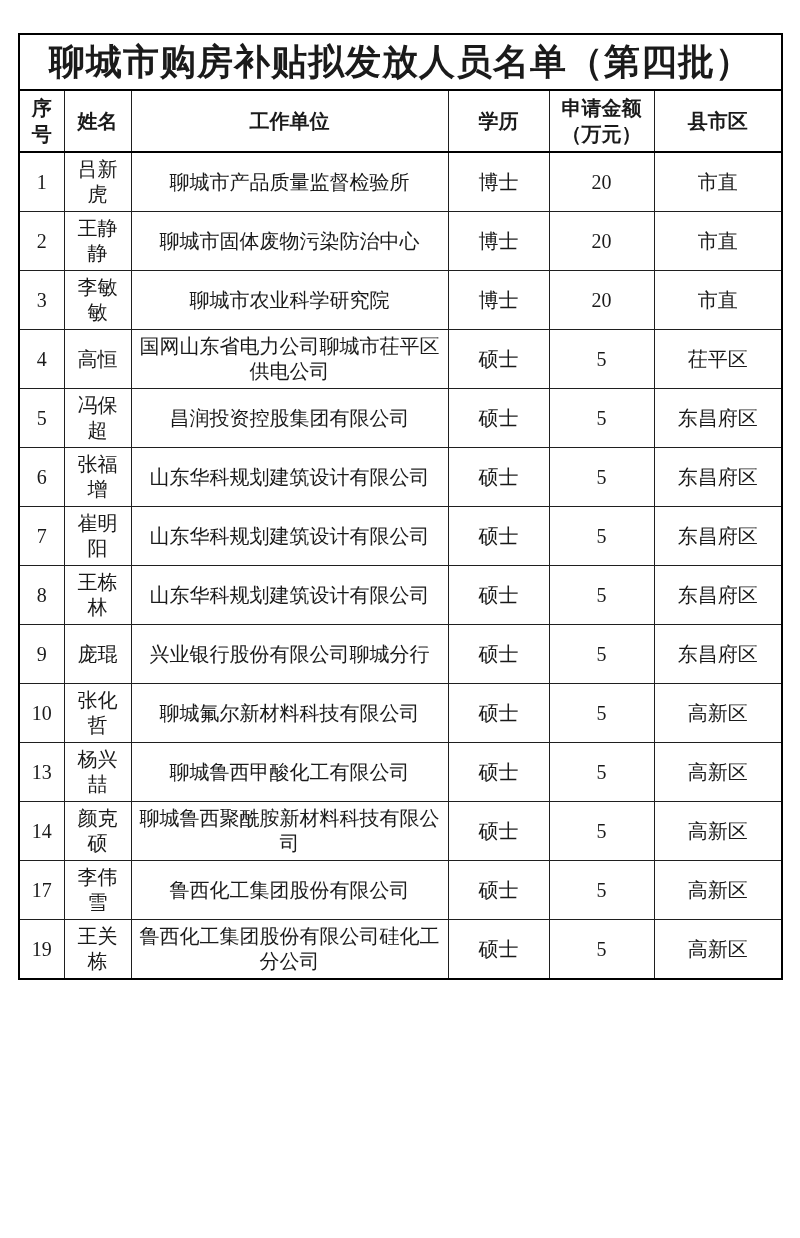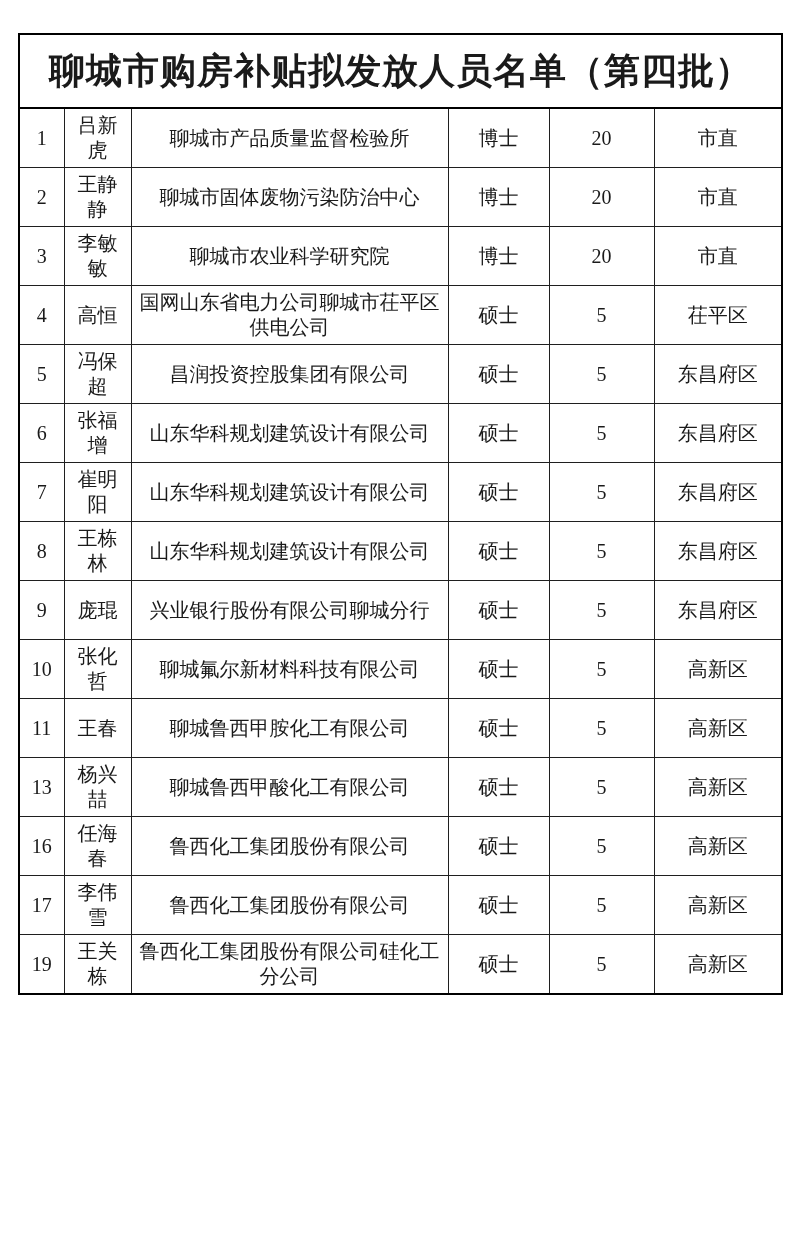--- a/index.html
+++ b/index.html
@@ -29,21 +29,21 @@
     text-align: center;
     vertical-align: middle;
     word-break: break-all;
   }
   .title-cell {
     height: 54px;
     font-size: 36px;
     font-weight: bold;
     letter-spacing: 1px;
     border-bottom: 2px solid #000000;
-    padding: 9px 4px;
+    padding: 0 4px;
   }
   .head-cell {
     height: 56px;
     font-size: 20px;
     font-weight: bold;
     line-height: 26px;
     padding: 2px 2px;
     border-bottom: 2px solid #000000;
   }
   td.body-cell {
@@ -63,20 +63,31 @@
       <col style="width:67px">
       <col style="width:317px">
       <col style="width:101px">
       <col style="width:105px">
       <col style="width:128px">
     </colgroup>
     <thead>
       <tr>
         <th class="title-cell" colspan="6">聊城市购房补贴拟发放人员名单（第四批）</th>
       </tr>
+      <tr>
+        <th class="head-cell">序号</th>
+        <th class="head-cell">姓名</th>
+        <th class="head-cell">工作单位</th>
+        <th class="head-cell">学历</th>
+        <th class="head-cell">
+          <div>申请金额</div>
+          <div>（万元）</div>
+        </th>
+        <th class="head-cell">县市区</th>
+      </tr>
     </thead>
     <tbody id="table-body">
   <tr>
     <td class="body-cell">1</td>
     <td class="body-cell">吕新虎</td>
     <td class="body-cell">聊城市产品质量监督检验所</td>
     <td class="body-cell">博士</td>
     <td class="body-cell">20</td>
     <td class="body-cell">市直</td>
   </tr>
@@ -155,49 +166,41 @@
 
   <tr>
     <td class="body-cell">10</td>
     <td class="body-cell">张化哲</td>
     <td class="body-cell">聊城氟尔新材料科技有限公司</td>
     <td class="body-cell">硕士</td>
     <td class="body-cell">5</td>
     <td class="body-cell">高新区</td>
   </tr>
 
-  <tr>
-    <td class="body-cell">11</td>
-    <td class="body-cell">王春</td>
-    <td class="body-cell">聊城鲁西甲胺化工有限公司</td>
-    <td class="body-cell">硕士</td>
-    <td class="body-cell">5</td>
-    <td class="body-cell">高新区</td>
-  </tr>
 
 
   <tr>
     <td class="body-cell">13</td>
     <td class="body-cell">杨兴喆</td>
     <td class="body-cell">聊城鲁西甲酸化工有限公司</td>
     <td class="body-cell">硕士</td>
     <td class="body-cell">5</td>
     <td class="body-cell">高新区</td>
   </tr>
 
-
-
-  <tr>
-    <td class="body-cell">16</td>
-    <td class="body-cell">任海春</td>
-    <td class="body-cell">鲁西化工集团股份有限公司</td>
-    <td class="body-cell">硕士</td>
-    <td class="body-cell">5</td>
-    <td class="body-cell">高新区</td>
-  </tr>
+  <tr>
+    <td class="body-cell">14</td>
+    <td class="body-cell">颜克硕</td>
+    <td class="body-cell">聊城鲁西聚酰胺新材料科技有限公司</td>
+    <td class="body-cell">硕士</td>
+    <td class="body-cell">5</td>
+    <td class="body-cell">高新区</td>
+  </tr>
+
+
 
   <tr>
     <td class="body-cell">17</td>
     <td class="body-cell">李伟雪</td>
     <td class="body-cell">鲁西化工集团股份有限公司</td>
     <td class="body-cell">硕士</td>
     <td class="body-cell">5</td>
     <td class="body-cell">高新区</td>
   </tr>
 

